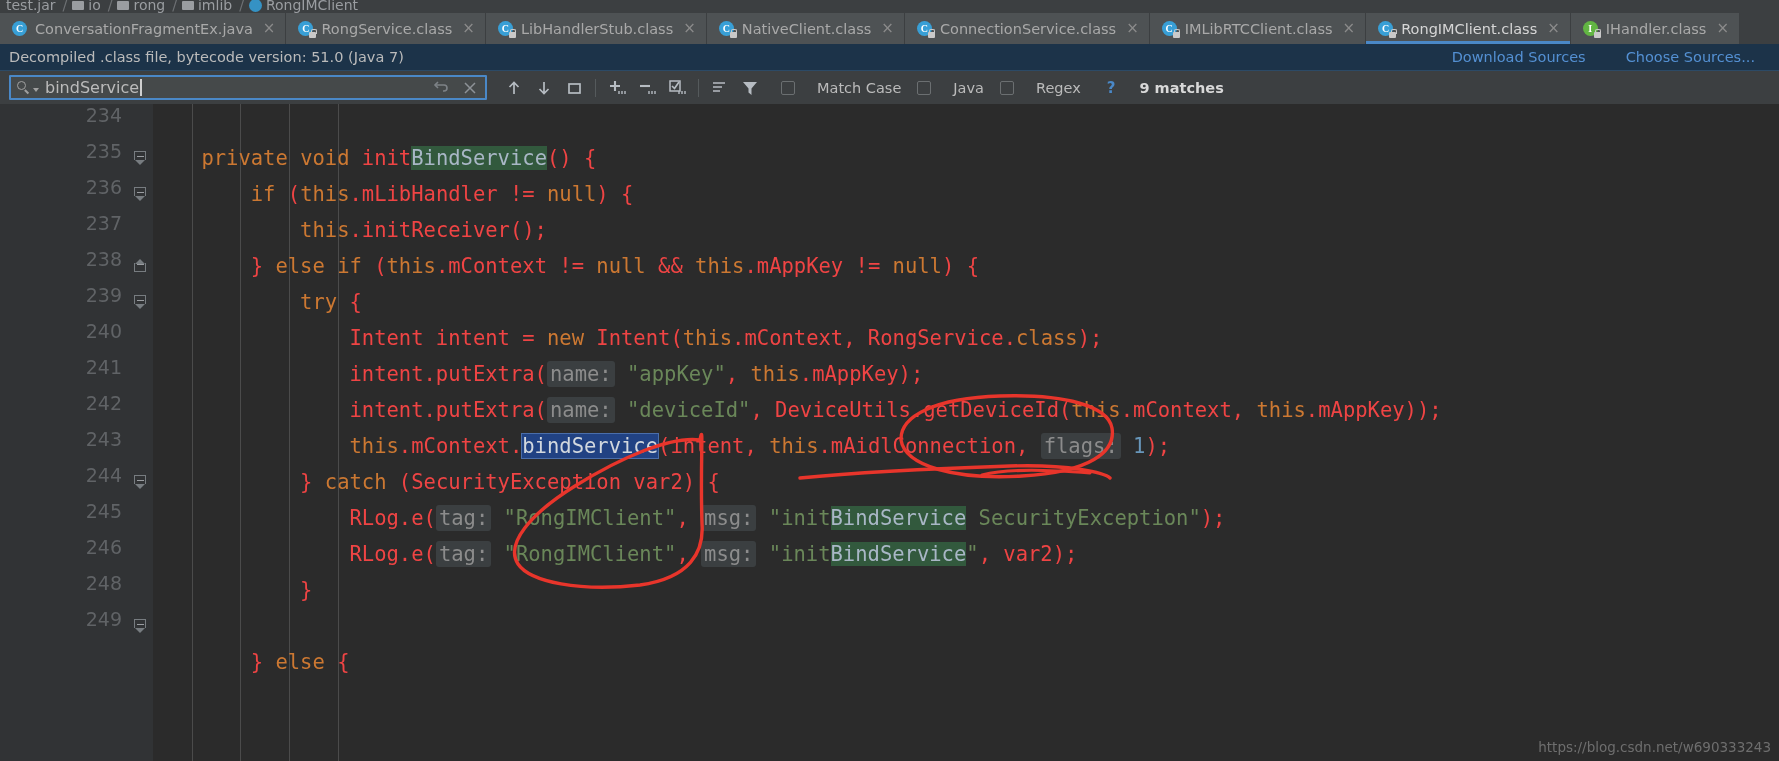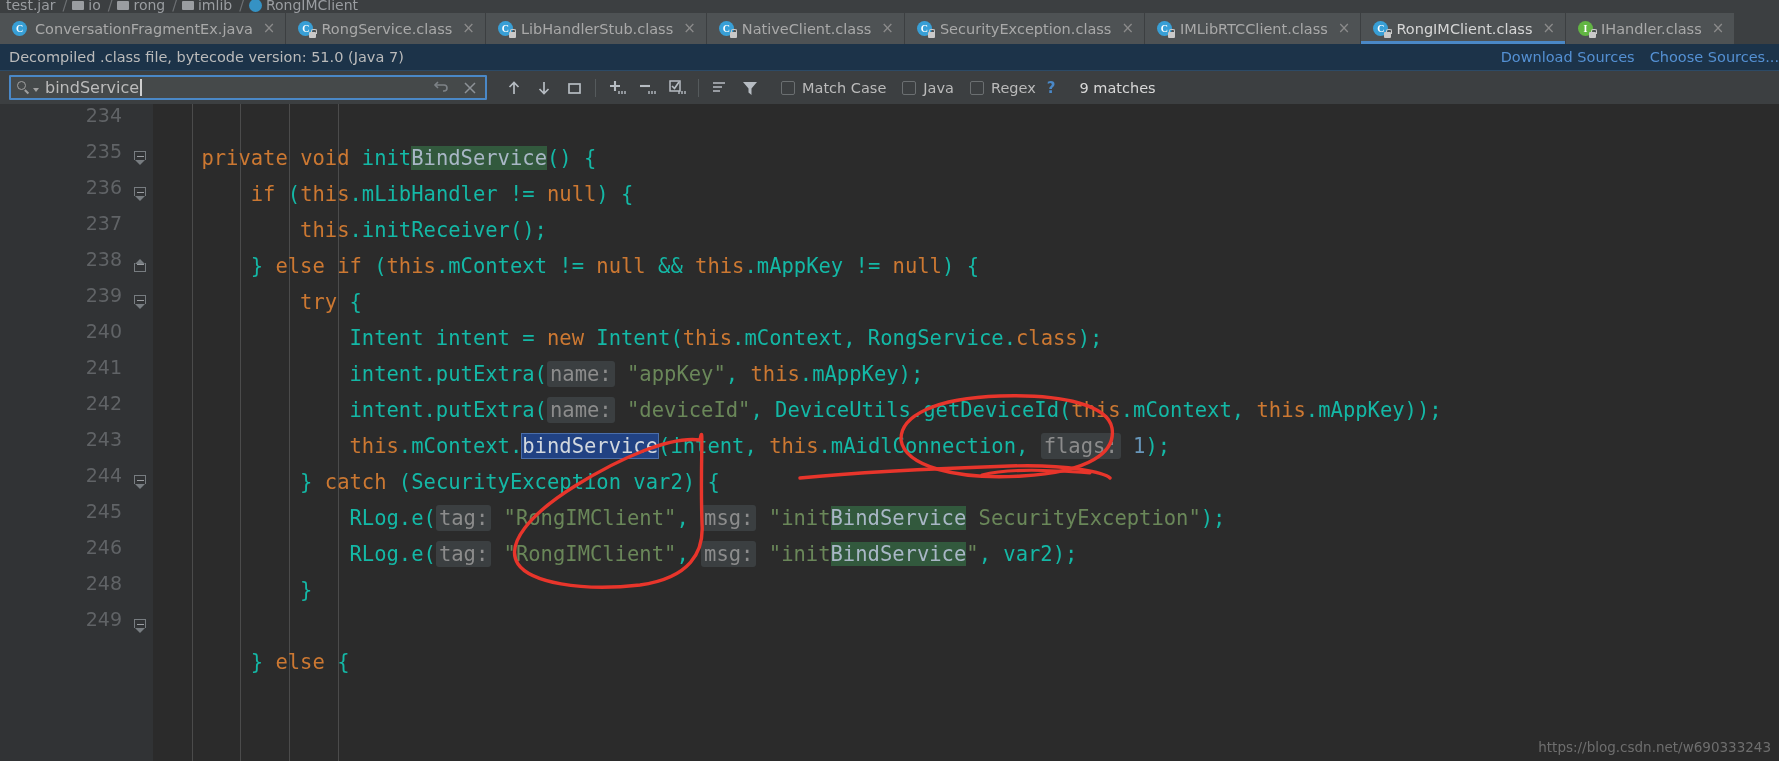--- a/index.html
+++ b/index.html
@@ -105,22 +105,22 @@
     width: 1779px; height: 27px;
     background: #1c3349;
     border-bottom: 1px solid #2c4a66;
     display: flex; align-items: center;
     color: #bbbbbb;
     font-size: 14.5px;
     padding-left: 9px;
   }
   .banner .links {
     margin-left: auto;
-    display: flex; gap: 15px;
-    padding-right: 0;
+    display: flex; gap: 40px;
+    padding-right: 24px;
   }
   .banner .links a {
     color: #5490d3; text-decoration: none; font-size: 14.5px;
   }
 
   
   .findbar {
     position: absolute; top: 71px; left: 0;
     width: 1779px; height: 33px;
     background: #3c3f41;
@@ -174,31 +174,31 @@
     display: flex; align-items: center; justify-content: center;
     color: #a9b0b6;
   }
   .findbar .tool-icons {
     display: flex; align-items: center; gap: 0px;
     margin-left: 12px;
   }
   .findbar .tool-icons .icon-btn { width: 30px; height: 26px; }
   .vdiv { width: 1px; height: 18px; background: #555a5c; margin: 0 6px; }
 
-  .chk-group { display: flex; align-items: center; gap: 7px; margin-left: 16px; }
+  .chk-group { display: flex; align-items: center; gap: 22px; margin-left: 16px; }
   .chk-box {
     width: 14px; height: 14px;
     border: 1px solid #6b6f71; background: #3c3f41; border-radius: 2px;
   }
   .chk-label {
     color: #bbbbbb; font-size: 14.5px; white-space: nowrap;
   }
   .qmark { color: #4a88c7; font-size: 15px; margin-left: 4px; font-weight: bold;}
   .matches {
-    color: #d8d8d8; font-size: 14.5px; font-weight: normal;
+    color: #d8d8d8; font-size: 14.5px; font-weight: bold;
     margin-left: 24px; white-space: nowrap;
   }
 
   
   .editor {
     position: absolute; top: 104px; left: 0;
     width: 1779px; height: 657px;
     background: #2b2b2b;
     overflow: hidden;
   }
@@ -267,21 +267,21 @@
     border-right: 5.5px solid transparent;
     border-bottom: 5px solid #777c80;
   }
   .indentguide {
     position: absolute; top: 0; width: 1px; height: 657px;
     background: #4b4b4b;
   }
 
   
   .kw   { color: #cc7832; }
-  .ident{ color: #14b8a6; }
+  .ident{ color: #ef4444; }
   .str  { color: #6a8759; }
   .num  { color: #6897bb; }
   .hint {
     color: #8c8c8c;
     background: #3b3f41;
     border-radius: 3px;
     padding: 1px 3px;
   }
   .hl {
     background: #32593d;
@@ -364,21 +364,21 @@
           <span class="lock"></span>
         </span>
         <span>NativeClient.class</span>
         <span class="tab-close">×</span>
       </div>
       <div class="tab">
         <span class="tab-icon">
           <span class="disc">C</span>
           <span class="lock"></span>
         </span>
-        <span>SecurityException.class</span>
+        <span>ConnectionService.class</span>
         <span class="tab-close">×</span>
       </div>
       <div class="tab">
         <span class="tab-icon">
           <span class="disc">C</span>
           <span class="lock"></span>
         </span>
         <span>IMLibRTCClient.class</span>
         <span class="tab-close">×</span>
       </div>

